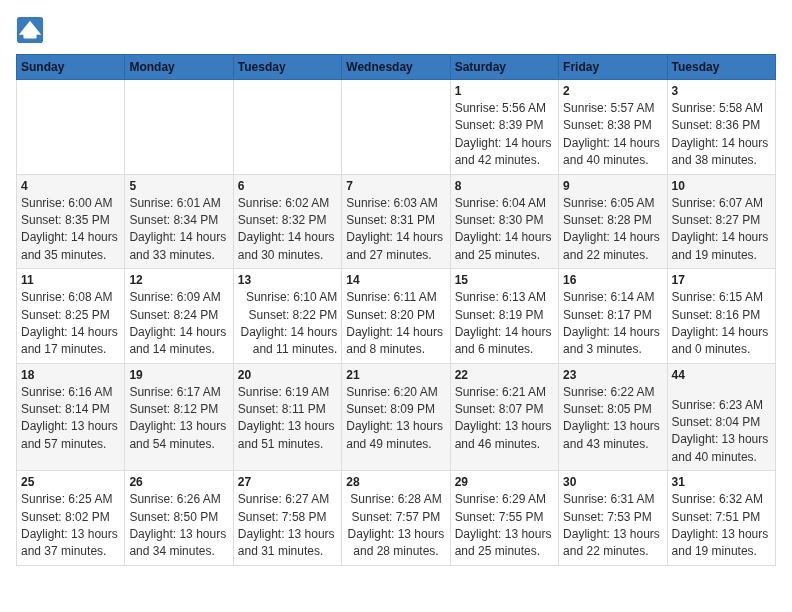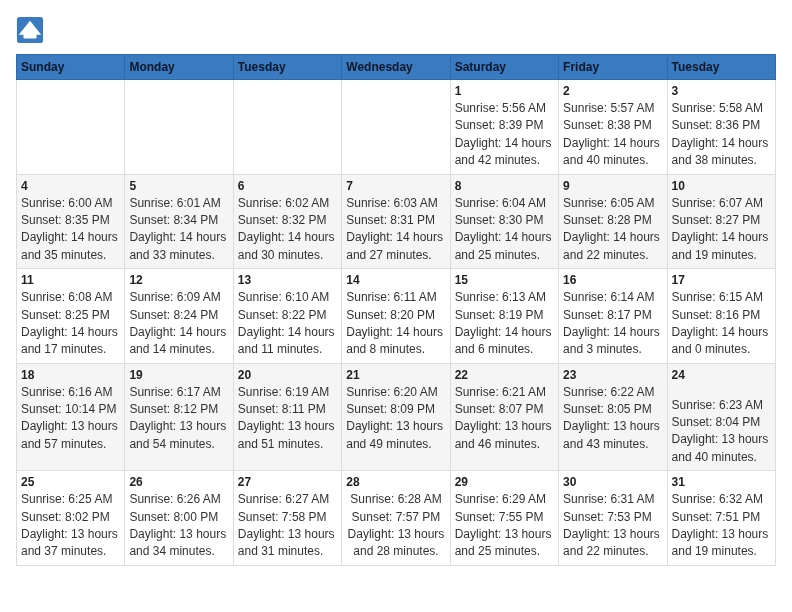--- a/index.html
+++ b/index.html
@@ -205,21 +205,21 @@
 Daylight: 14 hours and 17 minutes.</div>
           </td>
           <td>
             <span class="day-num">12</span>
             <div class="day-info" style="white-space: pre-line;">Sunrise: 6:09 AM
 Sunset: 8:24 PM
 Daylight: 14 hours and 14 minutes.</div>
           </td>
           <td>
             <span class="day-num">13</span>
-            <div class="day-info" style="white-space: pre-line;">Sunrise: 6:10 AM
+            <div class="day-info" style="white-space: pre-line; text-align: right;">Sunrise: 6:10 AM
 Sunset: 8:22 PM
 Daylight: 14 hours and 11 minutes.</div>
           </td>
           <td>
             <span class="day-num">14</span>
             <div class="day-info" style="white-space: pre-line;">Sunrise: 6:11 AM
 Sunset: 8:20 PM
 Daylight: 14 hours and 8 minutes.</div>
           </td>
           <td>
@@ -238,21 +238,21 @@
             <span class="day-num">17</span>
             <div class="day-info" style="white-space: pre-line;">Sunrise: 6:15 AM
 Sunset: 8:16 PM
 Daylight: 14 hours and 0 minutes.</div>
           </td>
         </tr>
         <tr>
           <td>
             <span class="day-num">18</span>
             <div class="day-info" style="white-space: pre-line;">Sunrise: 6:16 AM
-Sunset: 10:14 PM
+Sunset: 8:14 PM
 Daylight: 13 hours and 57 minutes.</div>
           </td>
           <td>
             <span class="day-num">19</span>
             <div class="day-info" style="white-space: pre-line;">Sunrise: 6:17 AM
 Sunset: 8:12 PM
 Daylight: 13 hours and 54 minutes.</div>
           </td>
           <td>
             <span class="day-num">20</span>
@@ -272,37 +272,37 @@
 Sunset: 8:07 PM
 Daylight: 13 hours and 46 minutes.</div>
           </td>
           <td>
             <span class="day-num">23</span>
             <div class="day-info" style="white-space: pre-line;">Sunrise: 6:22 AM
 Sunset: 8:05 PM
 Daylight: 13 hours and 43 minutes.</div>
           </td>
           <td>
-            <span class="day-num">24</span>
+            <span class="day-num">44</span>
             <div class="day-info" style="white-space: pre-line; margin-top: 15px;">Sunrise: 6:23 AM
 Sunset: 8:04 PM
 Daylight: 13 hours and 40 minutes.</div>
           </td>
         </tr>
         <tr>
           <td>
             <span class="day-num">25</span>
             <div class="day-info" style="white-space: pre-line;">Sunrise: 6:25 AM
 Sunset: 8:02 PM
 Daylight: 13 hours and 37 minutes.</div>
           </td>
           <td>
             <span class="day-num">26</span>
             <div class="day-info" style="white-space: pre-line;">Sunrise: 6:26 AM
-Sunset: 8:00 PM
+Sunset: 8:50 PM
 Daylight: 13 hours and 34 minutes.</div>
           </td>
           <td>
             <span class="day-num">27</span>
             <div class="day-info" style="white-space: pre-line;">Sunrise: 6:27 AM
 Sunset: 7:58 PM
 Daylight: 13 hours and 31 minutes.</div>
           </td>
           <td>
             <span class="day-num">28</span>

